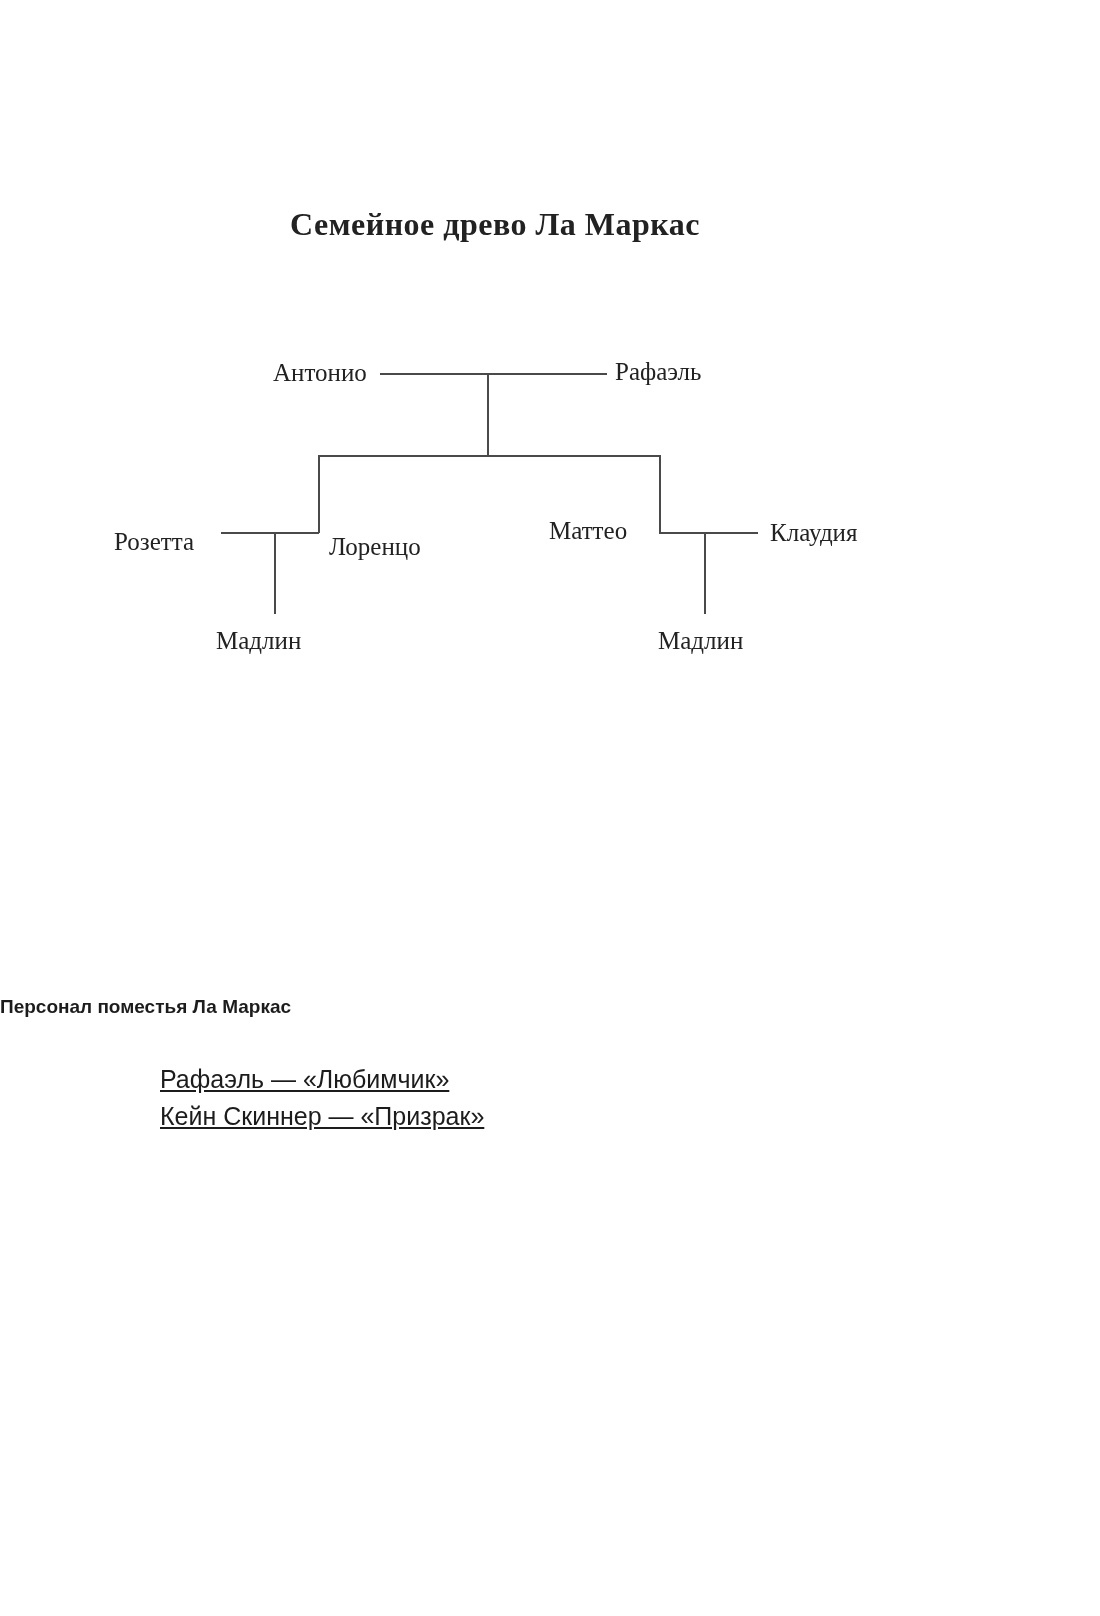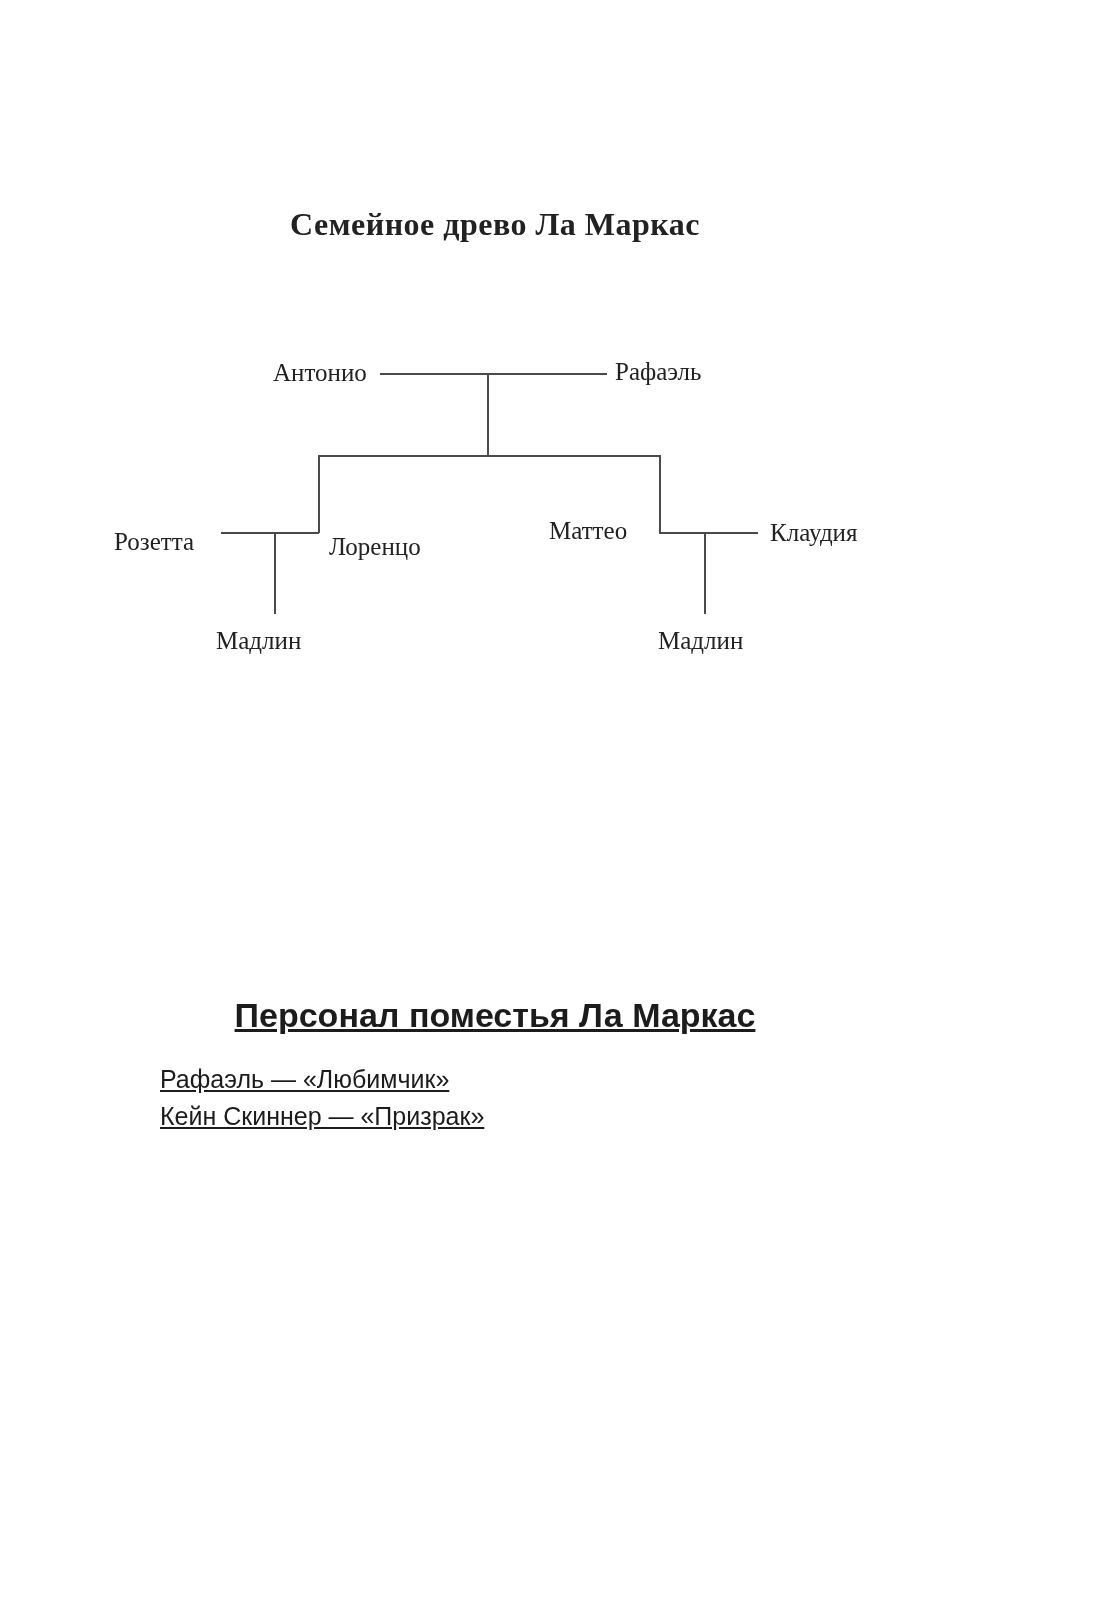--- a/index.html
+++ b/index.html
@@ -36,26 +36,25 @@
     position: absolute;
     background: #4a4a4a;
   }
   .hline { height: 1.5px; }
   .vline { width: 1.5px; }
   .staff-title {
     position: absolute;
     left: 0;
     top: 996px;
     width: 990px;
-    text-align: center;
-    font-size: 34px;
+    text-align: left;
+    font-size: 19px;
     font-weight: bold;
     font-family: "Liberation Sans", sans-serif;
     color: #1c1c1c;
-    text-decoration: underline;
   }
   .staff-list {
     position: absolute;
     left: 160px;
     top: 1066px;
     font-family: "Liberation Sans", sans-serif;
     font-size: 25px;
     color: #1c1c1c;
   }
   .staff-list p {

